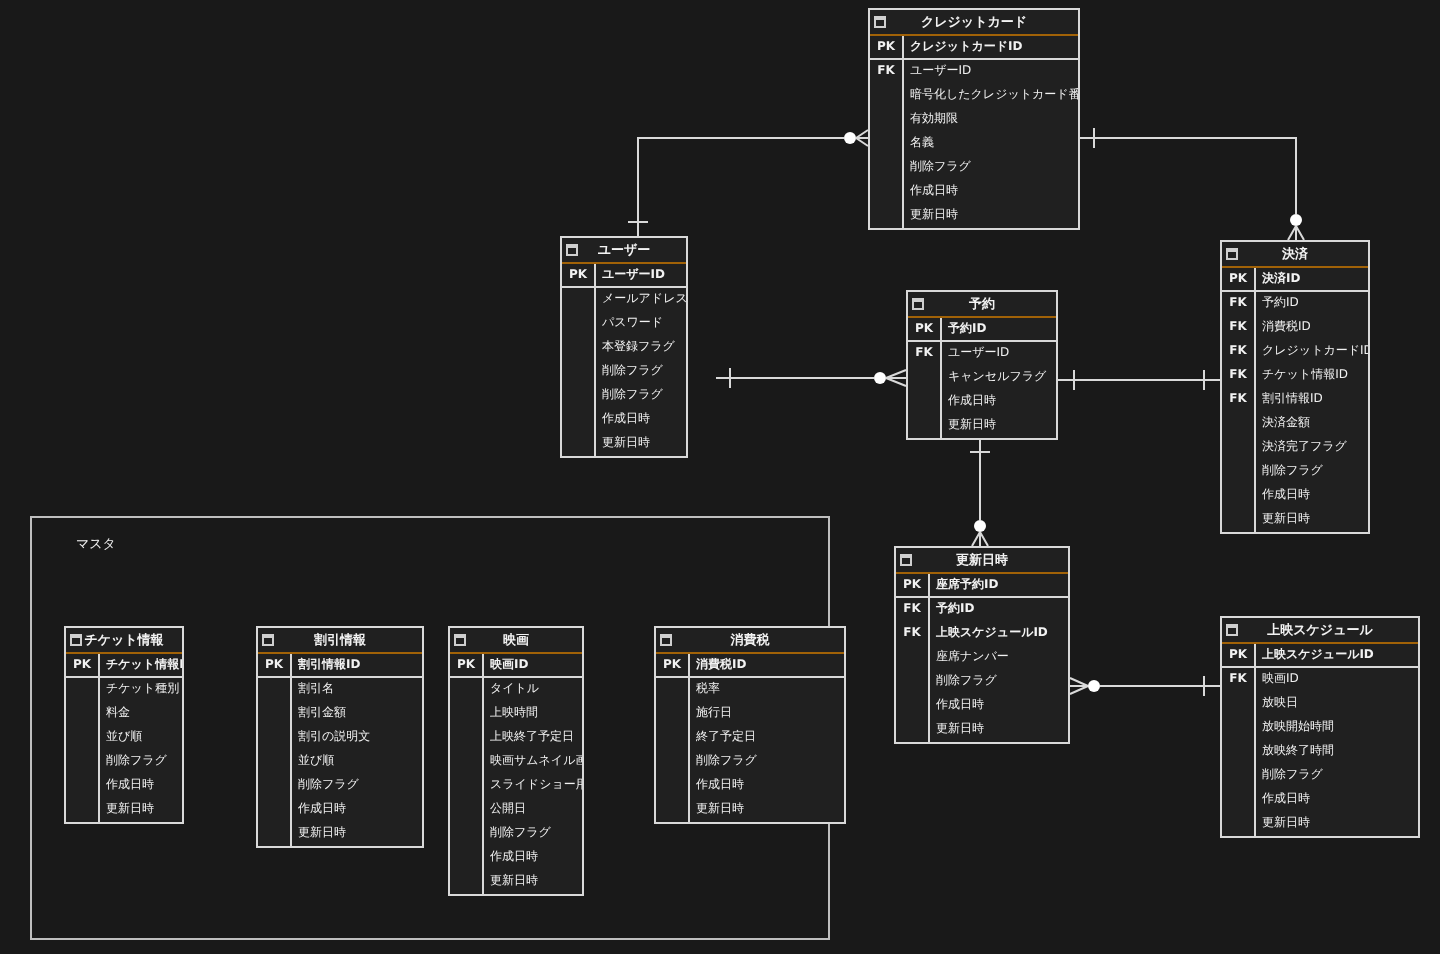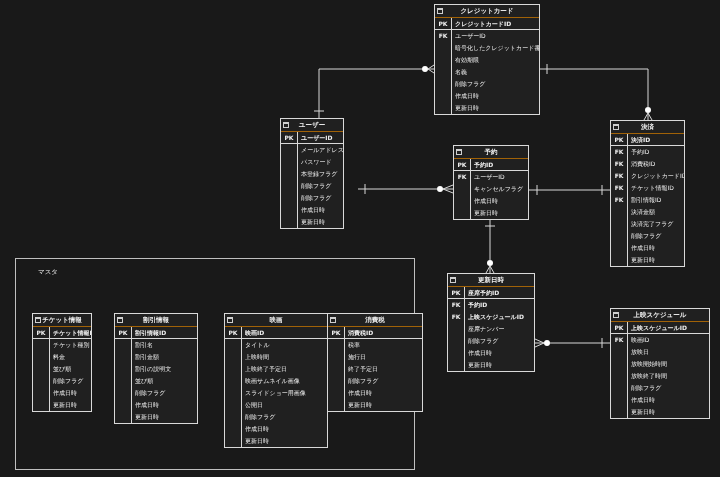--- a/index.html
+++ b/index.html
@@ -327,21 +327,21 @@
       </div>
       <div class="t-row">
         <span class="t-key"></span>
         <span class="t-field">作成日時</span>
       </div>
       <div class="t-row">
         <span class="t-key"></span>
         <span class="t-field">更新日時</span>
       </div>
     </div>
-  <div class="table" style="left:114px; top:313px; width:84px">
+  <div class="table" style="left:128px; top:313px; width:84px">
       <div class="t-head">
         <span class="t-icon"></span>
         <span class="t-title">割引情報</span>
       </div>
       <div class="t-row pk">
         <span class="t-key">PK</span>
         <span class="t-field">割引情報ID</span>
       </div>
       <div class="t-row">
         <span class="t-key"></span>
@@ -365,21 +365,21 @@
       </div>
       <div class="t-row">
         <span class="t-key"></span>
         <span class="t-field">作成日時</span>
       </div>
       <div class="t-row">
         <span class="t-key"></span>
         <span class="t-field">更新日時</span>
       </div>
     </div>
-  <div class="table" style="left:224px; top:313px; width:104px">
+  <div class="table" style="left:224px; top:313px; width:68px">
       <div class="t-head">
         <span class="t-icon"></span>
         <span class="t-title">映画</span>
       </div>
       <div class="t-row pk">
         <span class="t-key">PK</span>
         <span class="t-field">映画ID</span>
       </div>
       <div class="t-row">
         <span class="t-key"></span>

